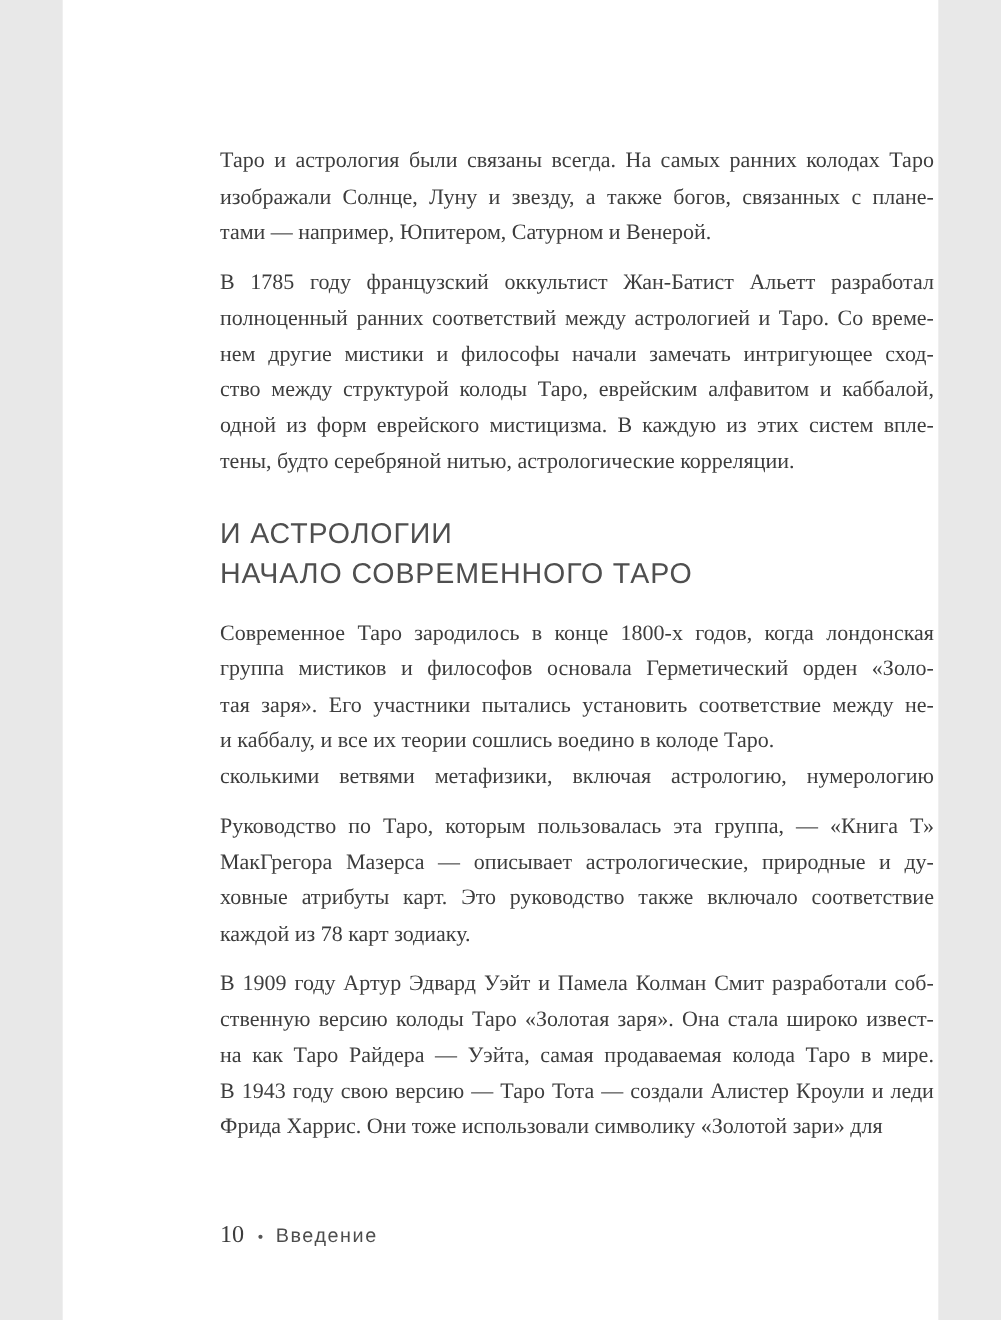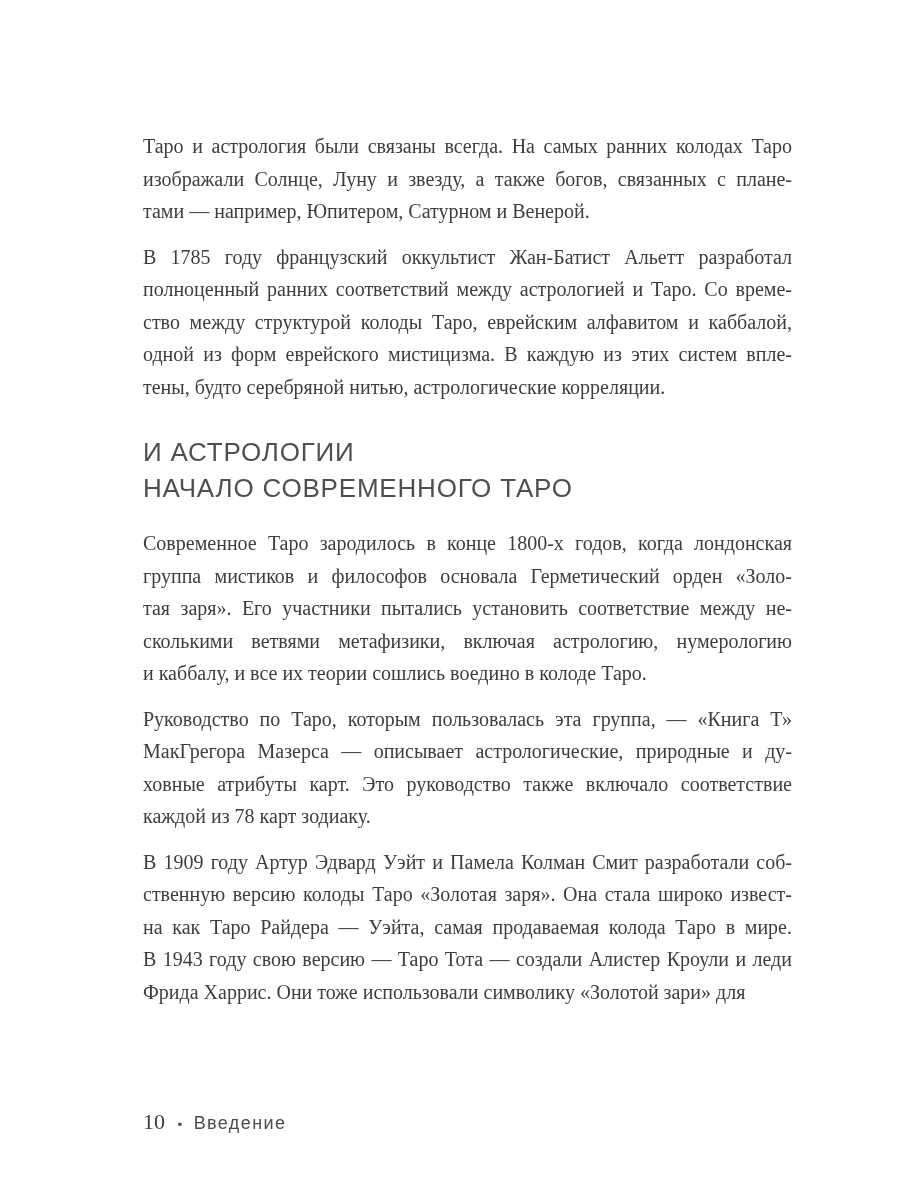--- a/index.html
+++ b/index.html
@@ -1,18 +1,18 @@
 <!DOCTYPE html>
 <html><head>
 <meta charset="utf-8">
 <style>
   html, body { margin: 0; padding: 0; background: #e8e8e8; }
   .page {
     position: relative;
-    width: 910px;
+    width: 796px;
     height: 1200px;
     background: #ffffff;
     margin: 0 auto;
     overflow: hidden;
   }
   .body-text {
     position: absolute;
     left: 143px;
     top: 130px;
     width: 649px;
@@ -78,34 +78,35 @@
 <div class="page">
   <div class="body-text">
     <div class="para">
         <div class="line">Таро и астрология были связаны всегда. На самых ранних колодах Таро</div>
         <div class="line">изображали Солнце, Луну и звезду, а также богов, связанных с плане-</div>
         <div class="line last">тами — например, Юпитером, Сатурном и Венерой.</div>
       </div>
     <div class="para">
         <div class="line">В 1785 году французский оккультист Жан-Батист Альетт разработал</div>
         <div class="line">полноценный ранних соответствий между астрологией и Таро. Со време-</div>
+        <div class="line">нем другие мистики и философы начали замечать интригующее сход-</div>
         <div class="line">ство между структурой колоды Таро, еврейским алфавитом и каббалой,</div>
         <div class="line">одной из форм еврейского мистицизма. В каждую из этих систем впле-</div>
         <div class="line last">тены, будто серебряной нитью, астрологические корреляции.</div>
       </div>
     <h2 class="heading">
         <div class="line last">И АСТРОЛОГИИ</div>
         <div class="line">НАЧАЛО СОВРЕМЕННОГО ТАРО</div>
       </h2>
     <div class="para">
         <div class="line">Современное Таро зародилось в конце 1800-х годов, когда лондонская</div>
         <div class="line">группа мистиков и философов основала Герметический орден «Золо-</div>
         <div class="line">тая заря». Его участники пытались установить соответствие между не-</div>
+        <div class="line last">и каббалу, и все их теории сошлись воедино в колоде Таро.</div>
         <div class="line">сколькими ветвями метафизики, включая астрологию, нумерологию</div>
-        <div class="line last">и каббалу, и все их теории сошлись воедино в колоде Таро.</div>
       </div>
     <div class="para">
         <div class="line">Руководство по Таро, которым пользовалась эта группа, — «Книга Т»</div>
         <div class="line">МакГрегора Мазерса — описывает астрологические, природные и ду-</div>
         <div class="line">ховные атрибуты карт. Это руководство также включало соответствие</div>
         <div class="line last">каждой из 78 карт зодиаку.</div>
       </div>
     <div class="para">
         <div class="line">В 1909 году Артур Эдвард Уэйт и Памела Колман Смит разработали соб-</div>
         <div class="line">ственную версию колоды Таро «Золотая заря». Она стала широко извест-</div>

